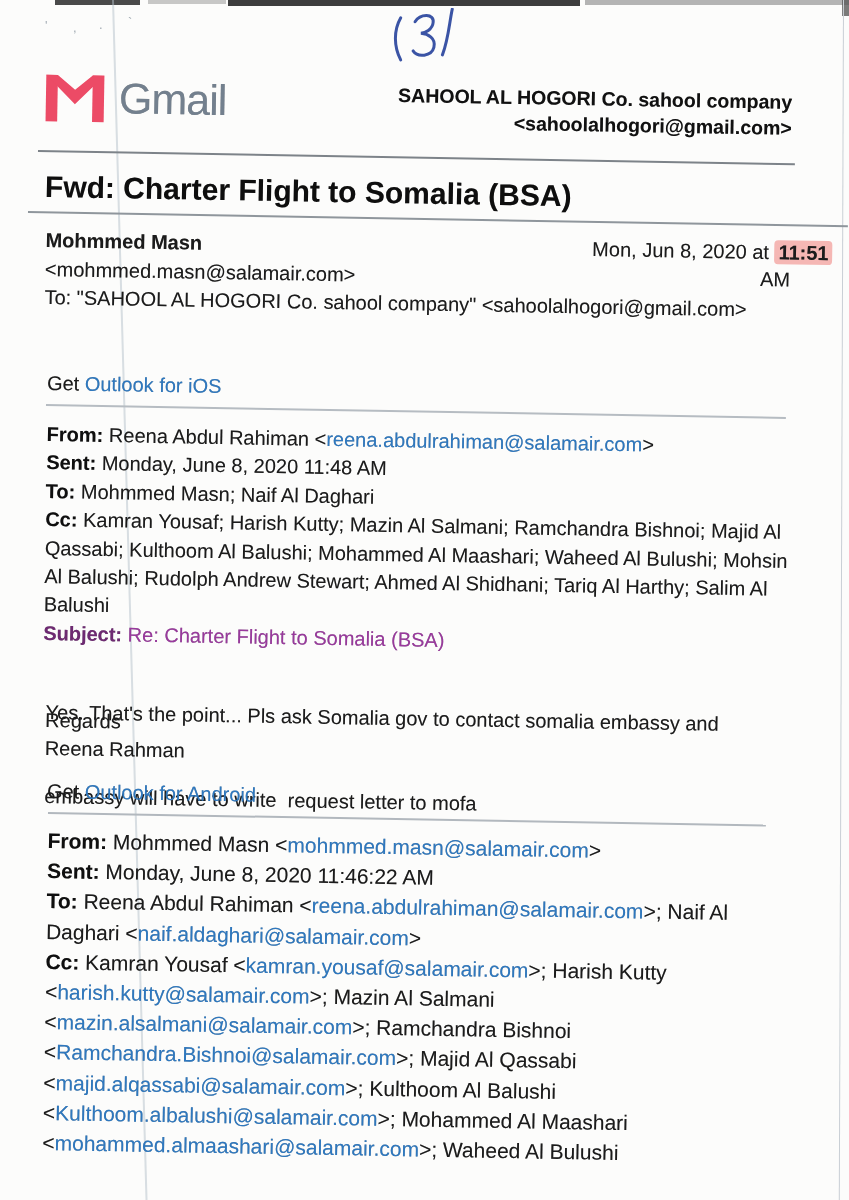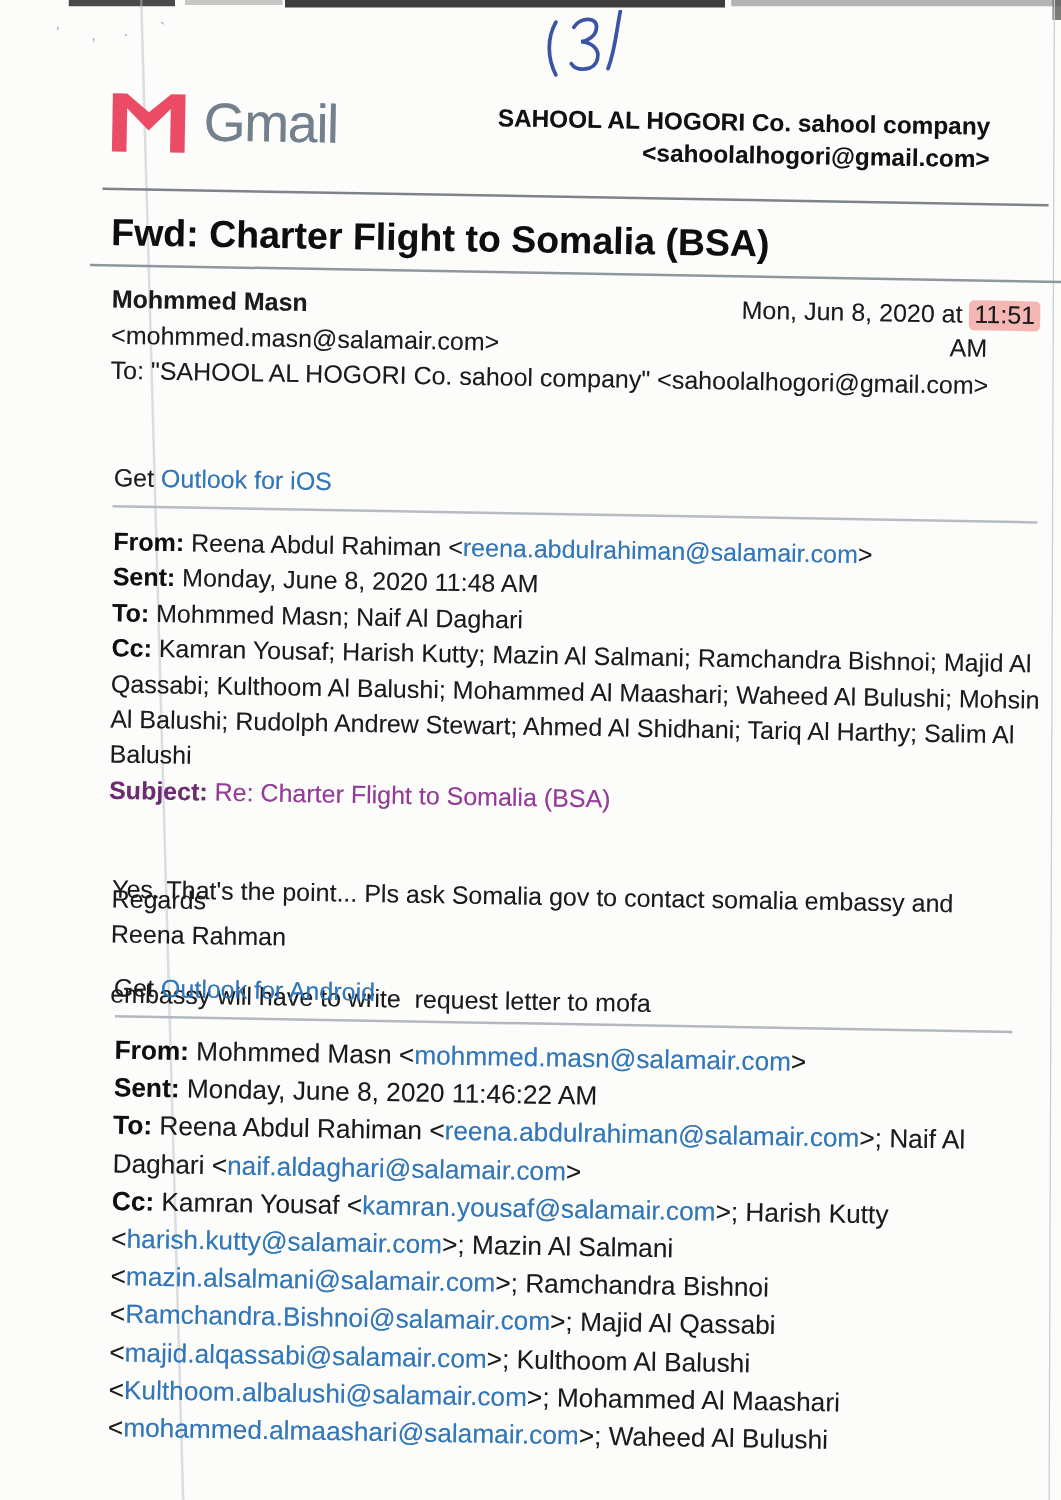--- a/index.html
+++ b/index.html
@@ -2,21 +2,21 @@
 <html style="--link-blue: #2e78bf; --subject-purple: #99399d; --subject-label-purple: #6e2a72; --highlight-pink: #f5b7b4; --gmail-pink: #ec4b66; --gmail-gray: #73808e; --handwriting-blue: #3b54a5; --text-black: #1b1b1b;"><head>
 <meta charset="utf-8">
 <style>
   html,body{margin:0;padding:0;}
   body{
     width:849px;height:1200px;position:relative;overflow:hidden;
     background:#fcfcfb;
     font-family:"Liberation Sans","DejaVu Sans",sans-serif;
     color:var(--text-black,#1b1b1b);
   }
-  .page{position:absolute;inset:0;text-shadow:0 0 .45px rgba(20,20,20,.35);margin-left:44px;}
+  .page{position:absolute;inset:0;text-shadow:0 0 .45px rgba(20,20,20,.35);}
   .tilt{transform:rotate(1deg);transform-origin:0 50%;}
 
   
   .topbar{position:absolute;top:0;}
   .topbar.s1{left:55px;width:85px;height:5px;background:#4a4a4a;}
   .topbar.s2{left:148px;width:78px;height:4px;background:#9a9a9a;opacity:.55;}
   .topbar.s3{left:228px;width:352px;height:6px;background:#3d3d3d;}
   .topbar.s4{left:585px;width:264px;height:5px;background:#8e8e8e;opacity:.65;}
   .corner-mark{position:absolute;top:0;left:842px;width:7px;height:16px;background:#5a5a5a;opacity:.8;}
   .crease{position:absolute;top:0;left:112px;width:1.5px;height:1205px;background:#b4bfca;opacity:.5;transform:rotate(-1.6deg);transform-origin:top left;}
@@ -37,21 +37,21 @@
   .hr.h2{left:28px;top:211px;width:820px;}
   .hr.h3{left:46px;top:404px;width:740px;background:#b6bcc2;}
   .hr.h4{left:48px;top:812px;width:718px;background:#b2b8be;}
 
   .subject-line{position:absolute;left:45px;top:170px;font-size:30px;font-weight:bold;color:#0e0e0e;}
 
   .meta-left{position:absolute;left:45px;top:226px;font-size:20px;line-height:28.5px;width:770px;}
   .meta-name{font-weight:bold;}
   .meta-date{position:absolute;right:17px;top:236px;text-align:right;font-size:20px;line-height:27px;}
   .meridiem{padding-right:42px;}
-  .hl{background:var(--highlight-pink,#f5b7b4);border-radius:4px;padding:1px 4px;}
+  .hl{background:var(--highlight-pink,#f5b7b4);border-radius:4px;padding:1px 4px;font-weight:bold;}
 
   .outlook{position:absolute;left:47px;font-size:20px;}
   .outlook.ios{top:372px;}
   .outlook.android{top:780px;}
   .olink{color:var(--link-blue,#2f7bc3);cursor:pointer;}
 
   .fwd{position:absolute;left:45px;width:770px;}
   .fwd1{top:420px;font-size:20px;line-height:28.4px;}
   .fwd2{top:826px;font-size:21px;line-height:30.2px;}
   .rline{white-space:pre;}

